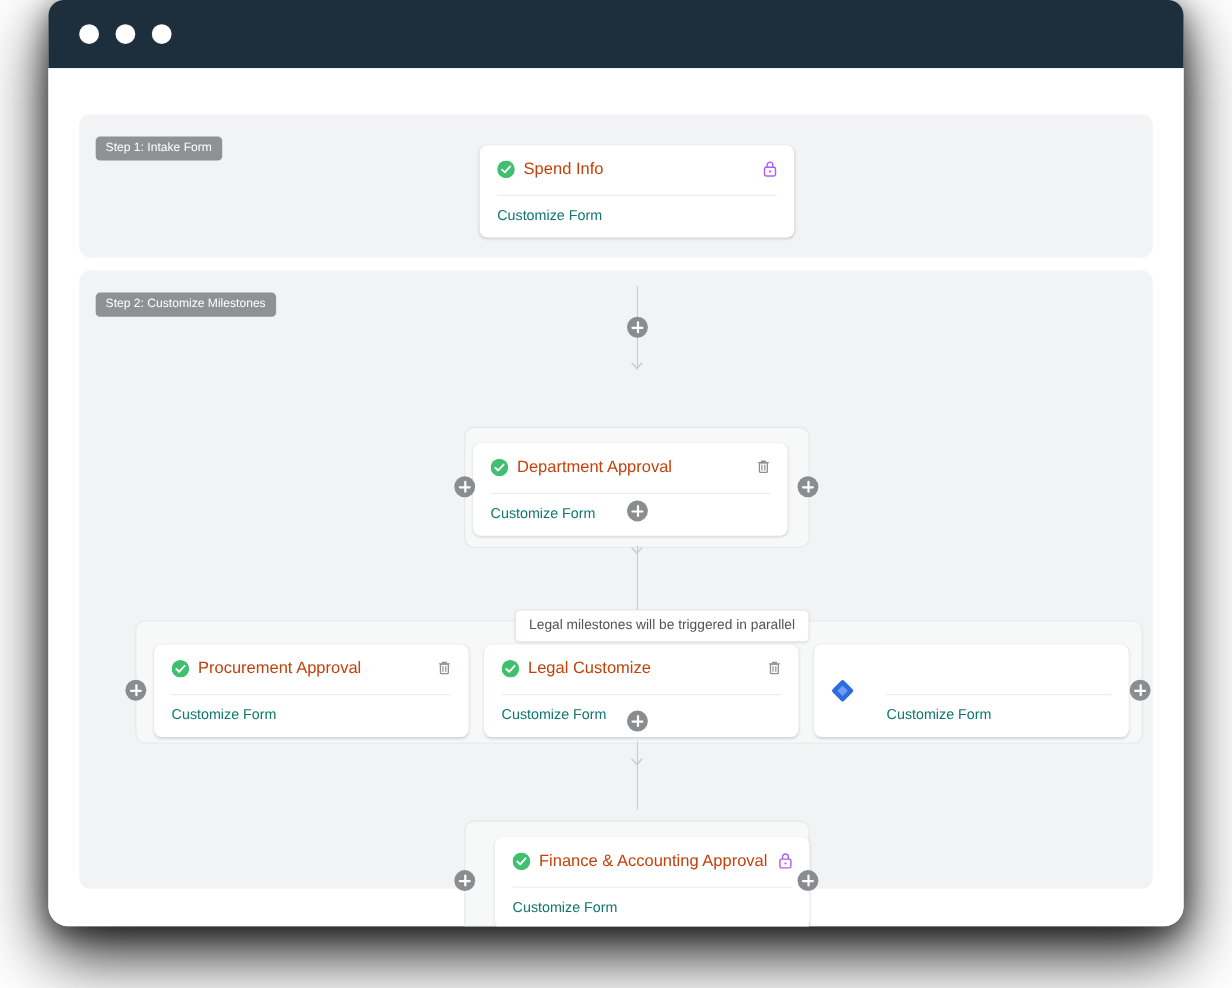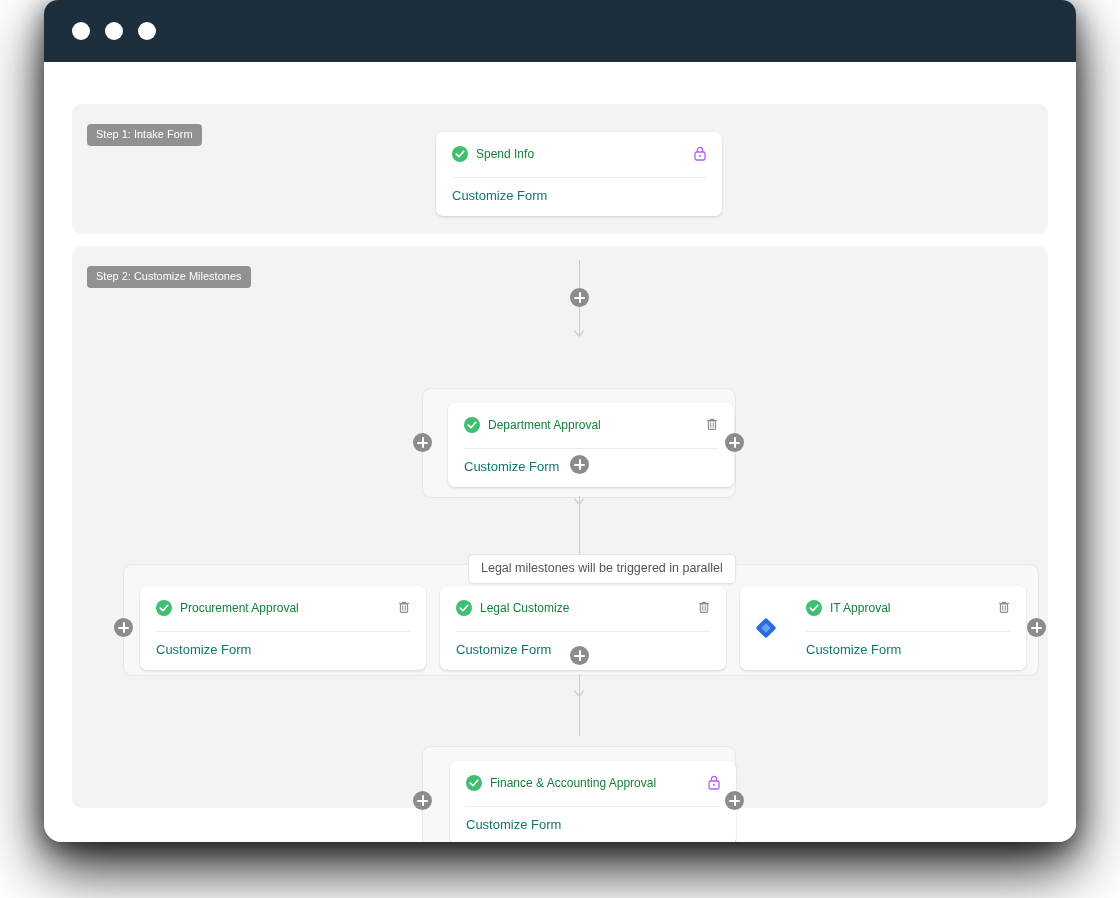--- a/index.html
+++ b/index.html
@@ -93,23 +93,23 @@
     position: absolute;
     left: 16px;
     top: 14px;
     width: 16px;
     height: 16px;
   }
   .card-title {
     position: absolute;
     left: 40px;
     top: 14px;
-    font-size: 12px;
+    font-size: 15px;
     line-height: 16px;
-    color: #15803d;
+    color: #c2410c;
     white-space: nowrap;
   }
   .head-action {
     position: absolute;
     right: 14px;
     top: 13px;
     width: 16px;
     height: 17px;
   }
   .card-divider {
@@ -252,21 +252,21 @@
 
       <div class="connector" style="left:507px; top:14px; height:76px;"></div>
       <div class="plus-btn" style="left:498px; top:42px;"></div>
       <div class="arrow-head" style="left:501px; top:80px;">
         <svg width="12" height="12" viewBox="0 0 12 12">
           <path d="M1.5 3 L6 8 L10.5 3" stroke="#c9cbcd" stroke-width="1.3" fill="none" stroke-linecap="round" stroke-linejoin="round"></path>
         </svg>
       </div>
 
       <div class="node-shell" style="left:350px; top:142px; width:312px; height:108px;"></div>
-      <div class="card" id="department-approval-card" style="left:376px; top:157px; width:286px; height:84px;">
+      <div class="card" id="department-approval-card" style="left:358px; top:157px; width:286px; height:84px;">
         <div class="card-head">
           <span class="check-icon">
             <svg width="16" height="16" viewBox="0 0 16 16">
               <circle cx="8" cy="8" r="8" fill="#3fbf6f"></circle>
               <path d="M4.3 8.2 L6.9 10.7 L11.8 5.3" stroke="#ffffff" stroke-width="1.7" fill="none" stroke-linecap="round" stroke-linejoin="round"></path>
             </svg>
           </span>
           <span class="card-title">Department Approval</span>
           <span class="head-action">
             <svg width="16" height="17" viewBox="0 0 16 17">
@@ -341,37 +341,20 @@
 
       <div id="it-approval-shell" style="left:668px; top:340px; width:286px; height:84px;">
         <span id="jira-icon" style="left:15px; top:31px;">
           <svg width="22" height="22" viewBox="0 0 22 22">
             <rect x="3.6" y="3.6" width="14.8" height="14.8" rx="2" transform="rotate(45 11 11)" fill="#2d6ce0"></rect>
             <rect x="7.6" y="7.6" width="6.8" height="6.8" rx="1" transform="rotate(45 11 11)" fill="#6d9ef0"></rect>
           </svg>
         </span>
       </div>
       <div class="card" id="it-card" style="left:718px; top:340px; width:236px; height:84px; box-shadow:none;">
-        <div class="card-head">
-          <span class="check-icon">
-            <svg width="16" height="16" viewBox="0 0 16 16">
-              <circle cx="8" cy="8" r="8" fill="#3fbf6f"></circle>
-              <path d="M4.3 8.2 L6.9 10.7 L11.8 5.3" stroke="#ffffff" stroke-width="1.7" fill="none" stroke-linecap="round" stroke-linejoin="round"></path>
-            </svg>
-          </span>
-          <span class="card-title">IT Approval</span>
-          <span class="head-action">
-            <svg width="16" height="17" viewBox="0 0 16 17">
-              <path d="M3.5 4.5 h9" stroke="#8d9095" stroke-width="1.2" stroke-linecap="round"></path>
-              <path d="M6.3 4.5 V3.3 h3.4 V4.5" stroke="#8d9095" stroke-width="1.2" fill="none"></path>
-              <rect x="4.4" y="4.8" width="7.2" height="8.6" rx="1.1" fill="none" stroke="#8d9095" stroke-width="1.2"></rect>
-              <path d="M6.7 6.9 v4.4 M9.3 6.9 v4.4" stroke="#8d9095" stroke-width="1.1" stroke-linecap="round"></path>
-            </svg>
-          </span>
-        </div>
         <div class="card-divider"></div>
         <div class="customize-link">Customize Form</div>
       </div>
 
       <div class="plus-btn" style="left:42px; top:372px;"></div>
       <div class="plus-btn" style="left:955px; top:372px;"></div>
 
       <div class="connector" style="left:507px; top:428px; height:62px;"></div>
       <div class="plus-btn" style="left:498px; top:400px;"></div>
       <div class="arrow-head" style="left:501px; top:440px;">

